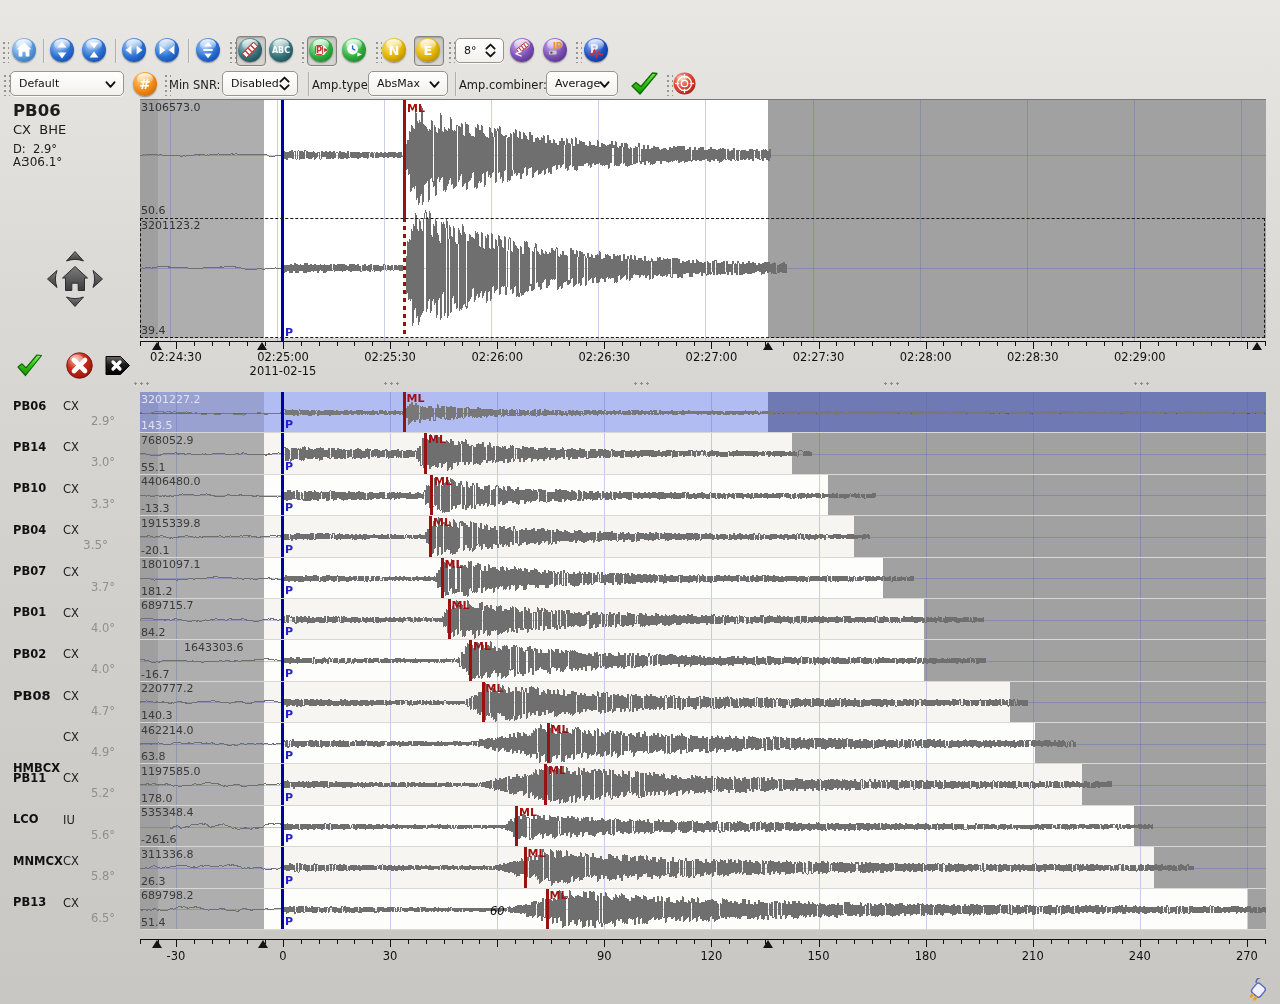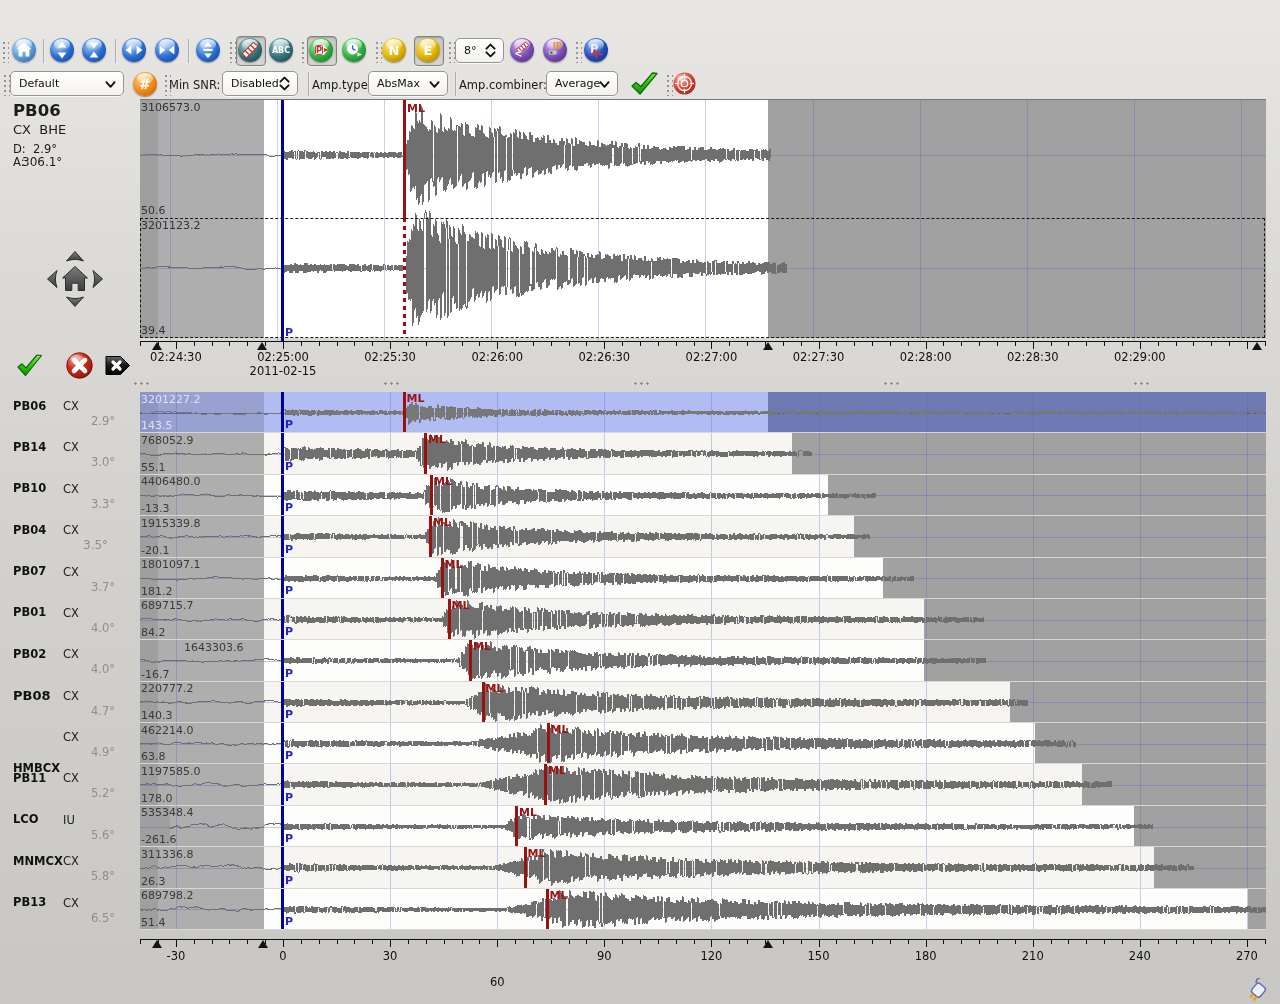--- a/index.html
+++ b/index.html
@@ -895,21 +895,21 @@
       <div class="abs" style="left: 1157.7px; top: 940px; width: 1px; height: 4px; background: rgb(17, 17, 17);"></div>
       <div class="abs" style="left: 1175.55px; top: 940px; width: 1px; height: 4px; background: rgb(17, 17, 17);"></div>
       <div class="abs" style="left: 1193.4px; top: 940px; width: 1px; height: 4px; background: rgb(17, 17, 17);"></div>
       <div class="abs" style="left: 1211.25px; top: 940px; width: 1px; height: 4px; background: rgb(17, 17, 17);"></div>
       <div class="abs" style="left: 1229.1px; top: 940px; width: 1px; height: 4px; background: rgb(17, 17, 17);"></div>
       <div class="abs" style="left: 1246.95px; top: 940px; width: 1px; height: 7px; background: rgb(17, 17, 17);"></div>
       <div class="abs" style="left: 1264.8px; top: 940px; width: 1px; height: 4px; background: rgb(17, 17, 17);"></div>
       <div class="axis-label" style="left: 175.894px; top: 949px;">-30</div>
       <div class="axis-label" style="left: 283px; top: 949px;">0</div>
       <div class="axis-label" style="left: 390.106px; top: 949px;">30</div>
-      <div class="axis-label" style="left: 497.212px; top: 975px;">60</div>
+      <div class="axis-label" style="left: 497.212px; top: 904px; font-style: italic;">60</div>
       <div class="axis-label" style="left: 604.318px; top: 949px;">90</div>
       <div class="axis-label" style="left: 711.424px; top: 949px;">120</div>
       <div class="axis-label" style="left: 818.53px; top: 949px;">150</div>
       <div class="axis-label" style="left: 925.636px; top: 949px;">180</div>
       <div class="axis-label" style="left: 1032.74px; top: 949px;">210</div>
       <div class="axis-label" style="left: 1139.85px; top: 949px;">240</div>
       <div class="axis-label" style="left: 1246.95px; top: 949px;">270</div>
       <div class="tri" style="left: 152px; top: 940px;"></div>
       <div class="tri" style="left: 258px; top: 940px;"></div>
       <div class="tri" style="left: 763px; top: 940px;"></div>

